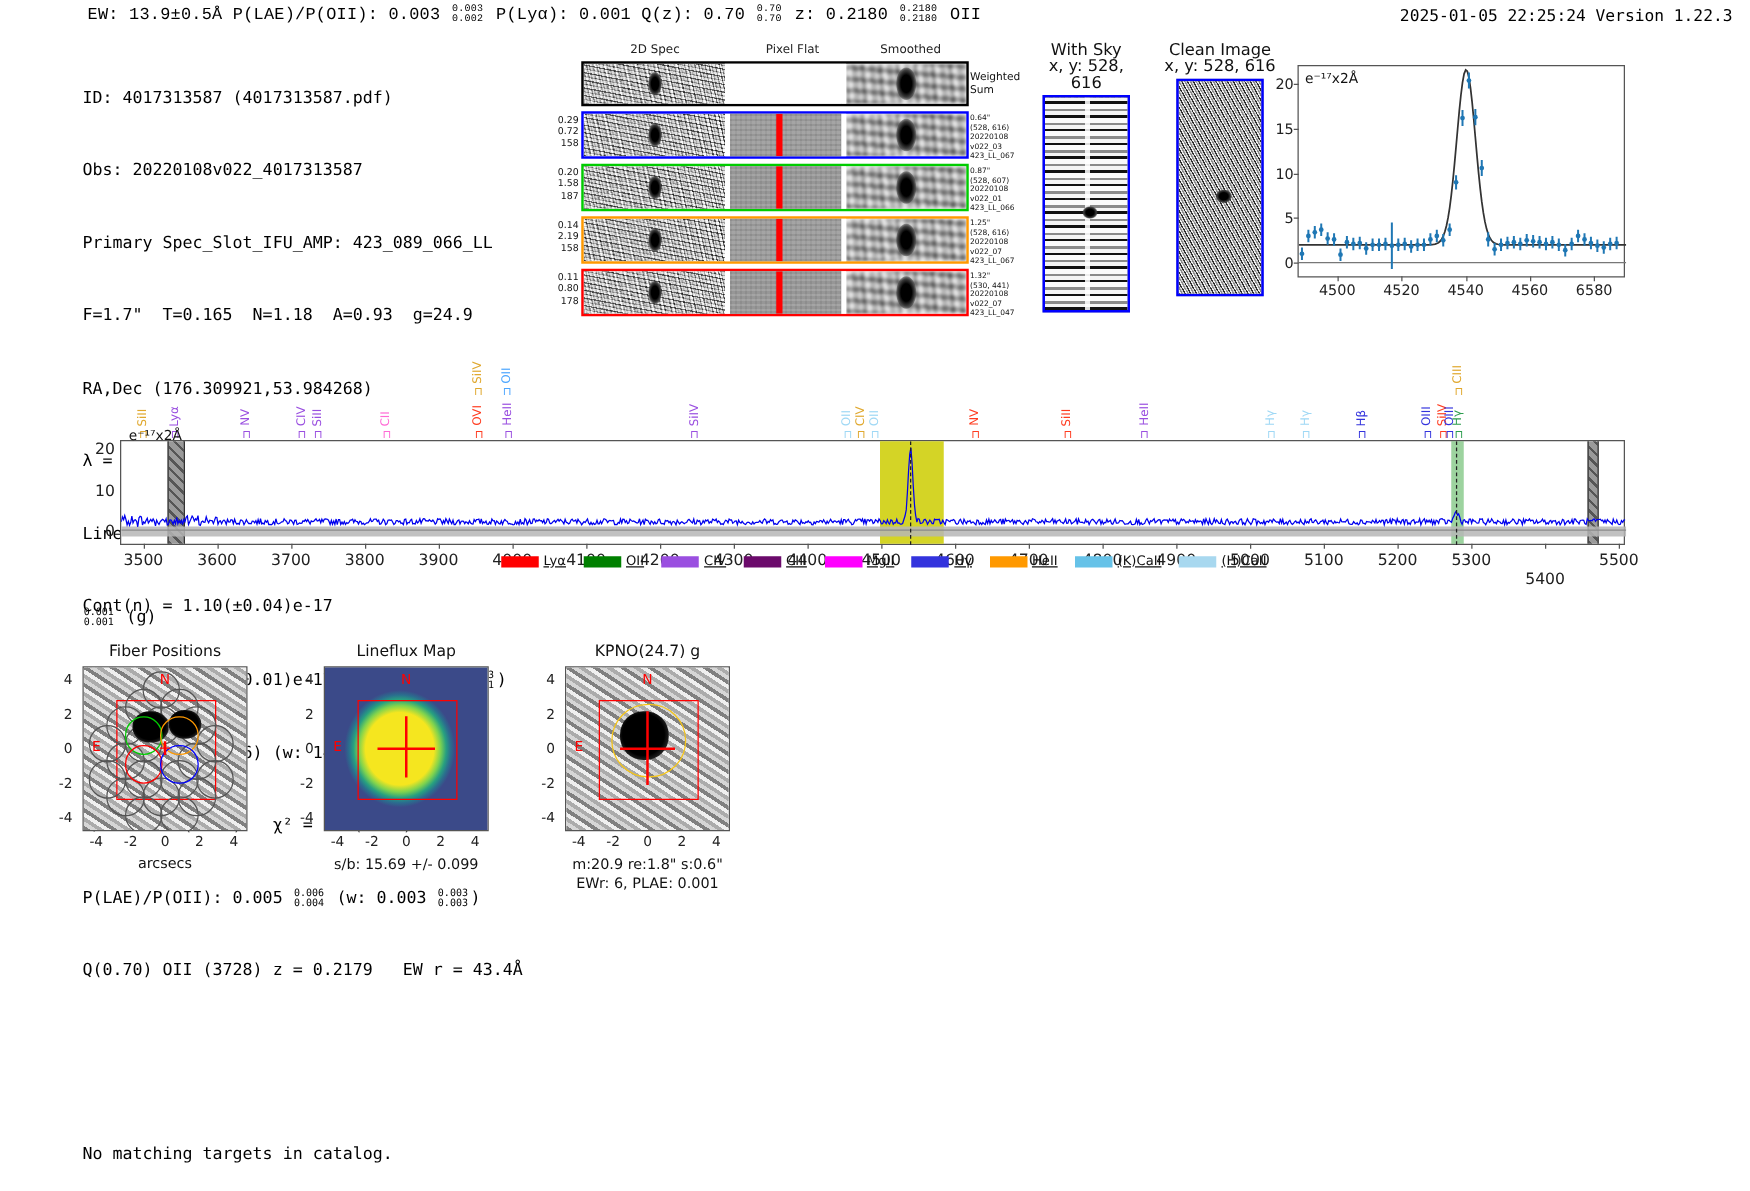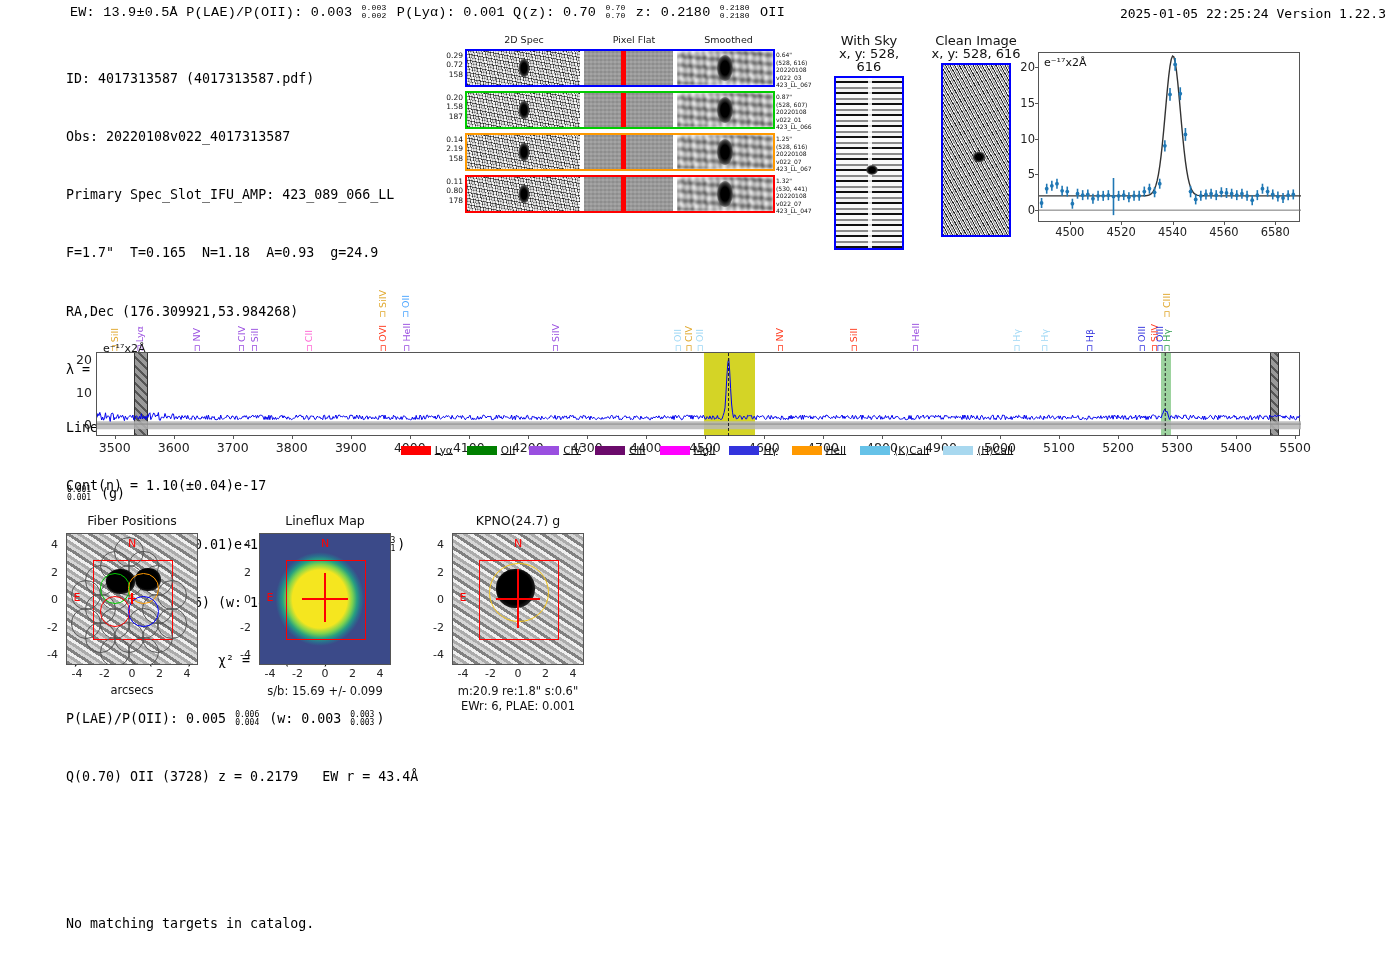--- a/index.html
+++ b/index.html
@@ -160,20 +160,35 @@
   <div>Q(0.70) OII (3728) z = 0.2179   EW r = 43.4Å</div>
 </div>
 
 <div class="abs" id="specgrp">
   <div class="colhdr" style="left:35px;width:118px;top:0">2D Spec</div>
   <div class="colhdr" style="left:158px;width:92px;top:0">Pixel Flat</div>
   <div class="colhdr" style="left:252px;width:93px;top:0">Smoothed</div>
 
   <div class="stack">
 
+    <div class="srow" style="height:36px;">
+      <div class="cell c2d">
+          <div class="noise"></div>
+          <div class="blob"></div>
+        </div>
+      <div class="gap"></div>
+      <div class="cell cflat" style="background:#fff"></div>
+      <div class="gap"></div>
+      <div class="cell csm">
+          <div class="noise soft"></div>
+          <div class="blob big"></div>
+        </div>
+      <div class="wsum" style="white-space:pre">Weighted
+Sum</div>
+    </div>
 
     <div class="srow b1">
       <div class="lmeta" style="white-space:pre">0.29
 0.72
 158</div>
       <div class="cell c2d">
           <div class="noise"></div>
           <div class="blob"></div>
         </div>
       <div class="gap"></div>
@@ -464,21 +479,21 @@
     <div class="xlab" style="top: 100%; margin-top: 5px; left: 843.98px; font-size: 12.5px; position: absolute; transform: translateX(-50%); color: rgb(34, 34, 34);">4900</div>
     <div class="tick" style="left: 843.98px; top: 100%; width: 1px; height: 4px;"></div>
     <div class="xlab" style="top: 100%; margin-top: 5px; left: 903px; font-size: 12.5px; position: absolute; transform: translateX(-50%); color: rgb(34, 34, 34);">5000</div>
     <div class="tick" style="left: 903px; top: 100%; width: 1px; height: 4px;"></div>
     <div class="xlab" style="top: 100%; margin-top: 5px; left: 962.02px; font-size: 12.5px; position: absolute; transform: translateX(-50%); color: rgb(34, 34, 34);">5100</div>
     <div class="tick" style="left: 962.02px; top: 100%; width: 1px; height: 4px;"></div>
     <div class="xlab" style="top: 100%; margin-top: 5px; left: 1021.04px; font-size: 12.5px; position: absolute; transform: translateX(-50%); color: rgb(34, 34, 34);">5200</div>
     <div class="tick" style="left: 1021.04px; top: 100%; width: 1px; height: 4px;"></div>
     <div class="xlab" style="top: 100%; margin-top: 5px; left: 1080.06px; font-size: 12.5px; position: absolute; transform: translateX(-50%); color: rgb(34, 34, 34);">5300</div>
     <div class="tick" style="left: 1080.06px; top: 100%; width: 1px; height: 4px;"></div>
-    <div class="xlab" style="top: 100%; margin-top: 5px; left: 1139.08px; font-size: 12.5px; position: absolute; transform: translateX(-50%); color: rgb(34, 34, 34);">5400</div>
+    <div class="xlab" style="top: 100%; margin-top: 20px; left: 1139.08px; font-size: 12.5px; position: absolute; transform: translateX(-50%); color: rgb(34, 34, 34);">5400</div>
     <div class="tick" style="left: 1139.08px; top: 100%; width: 1px; height: 4px;"></div>
     <div class="xlab" style="top: 100%; margin-top: 5px; left: 1198.1px; font-size: 12.5px; position: absolute; transform: translateX(-50%); color: rgb(34, 34, 34);">5500</div>
     <div class="tick" style="left: 1198.1px; top: 100%; width: 1px; height: 4px;"></div>
     <div class="linemark" style="left: 17.7059px; color: rgb(224, 168, 46); bottom: 100%; margin-bottom: 0px;"><span class="nm">SiII</span><span class="brk">⊓</span></div>
     <div class="linemark" style="left: 43.0843px; color: rgb(154, 79, 224); bottom: 100%; margin-bottom: 0px;"><span class="nm">Lyα</span><span class="brk">⊓</span></div>
     <div class="linemark" style="left: 100.333px; color: rgb(154, 79, 224); bottom: 100%; margin-bottom: 0px;"><span class="nm">NV</span><span class="brk">⊓</span></div>
     <div class="linemark" style="left: 144.598px; color: rgb(154, 79, 224); bottom: 100%; margin-bottom: 0px;"><span class="nm">CIV</span><span class="brk">⊓</span></div>
     <div class="linemark" style="left: 157.582px; color: rgb(154, 79, 224); bottom: 100%; margin-bottom: 0px;"><span class="nm">SiII</span><span class="brk">⊓</span></div>
     <div class="linemark" style="left: 212.471px; color: rgb(255, 106, 213); bottom: 100%; margin-bottom: 0px;"><span class="nm">CII</span><span class="brk">⊓</span></div>
     <div class="linemark" style="left: 285.655px; color: rgb(224, 168, 46); bottom: 100%; margin-bottom: 34px;"><span class="nm">SiIV</span><span class="brk">⊓</span></div>

